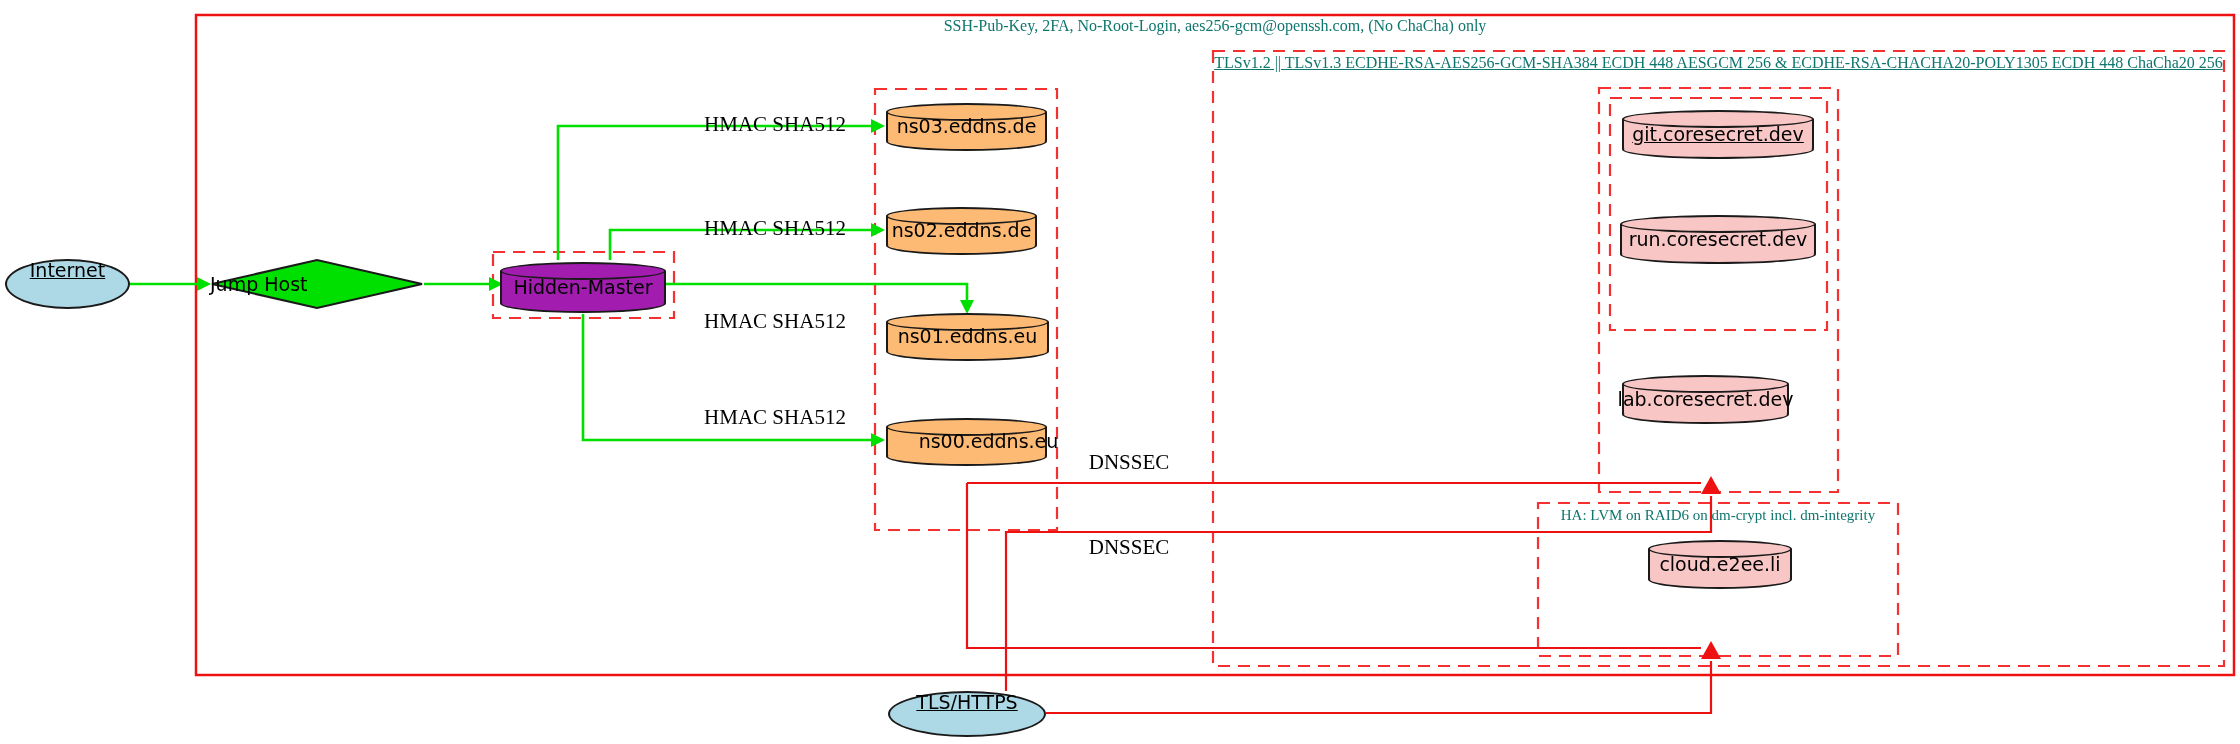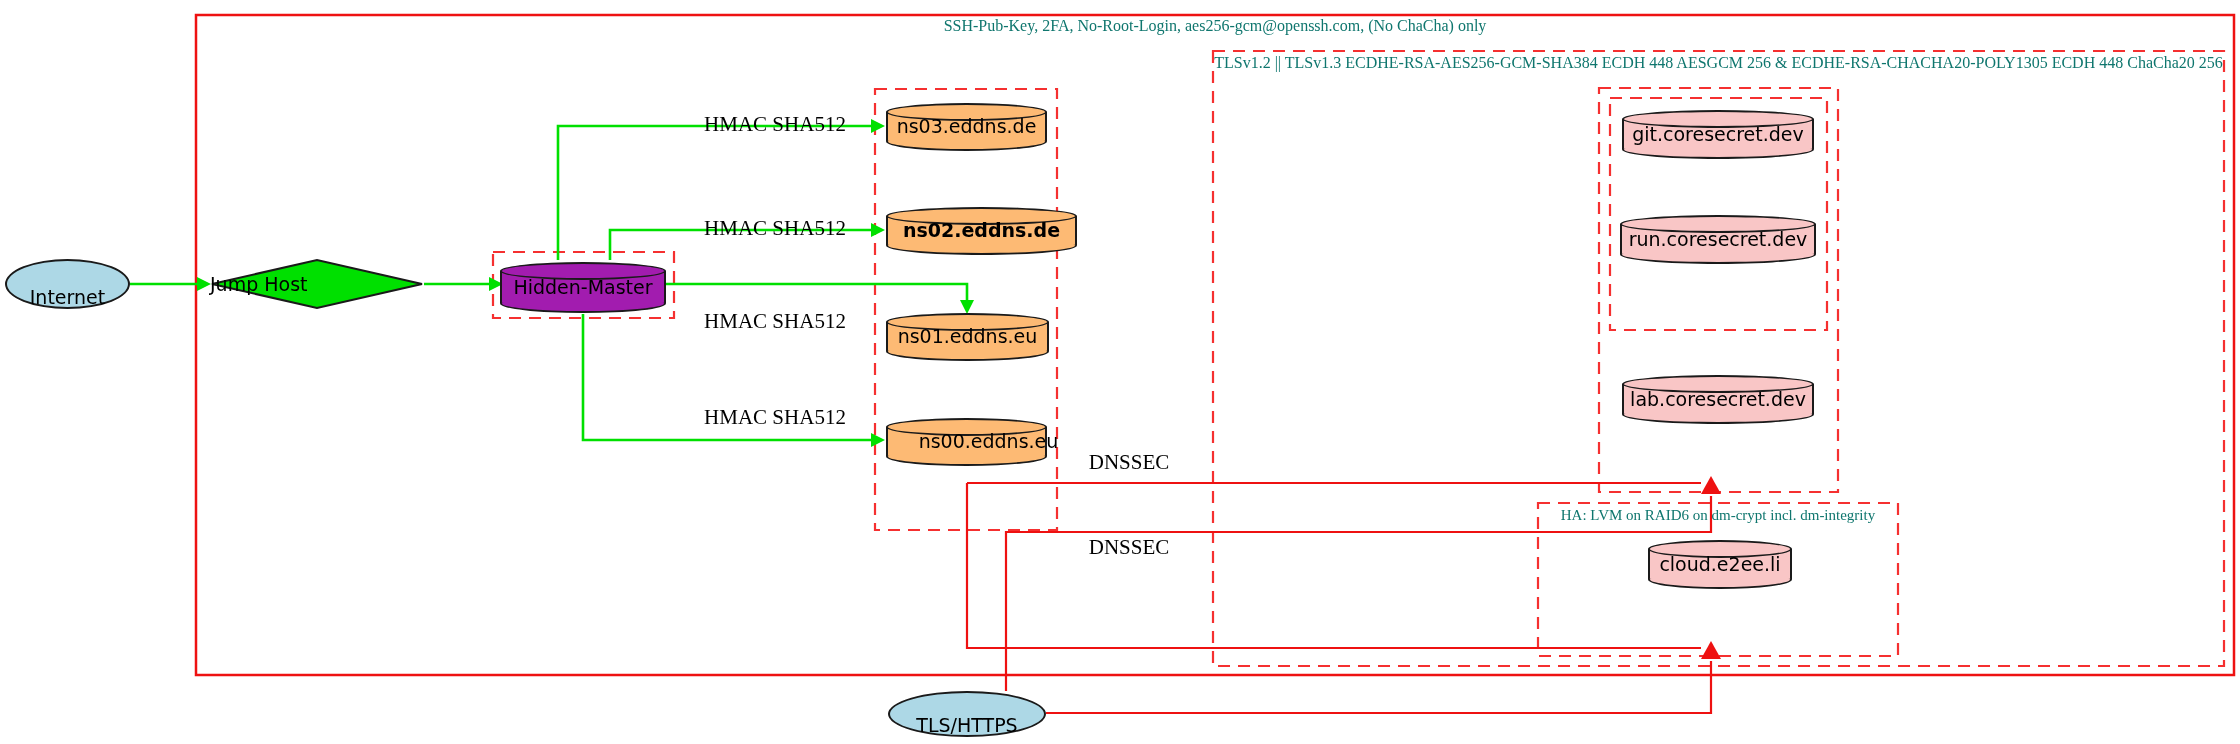--- a/index.html
+++ b/index.html
@@ -4,21 +4,21 @@
 <style>
   html,body{margin:0;padding:0;background:#ffffff;}
   #stage{position:relative;width:2240px;height:744px;background:#ffffff;overflow:hidden;
          font-family:"DejaVu Sans",sans-serif;color:#000;}
   #edges{position:absolute;left:0;top:0;width:2240px;height:744px;}
 
   
   .node-label{position:relative;z-index:2;font-size:19px;line-height:1;white-space:nowrap;}
 
   .ellipse{position:absolute;border:2px solid #1a1a1a;border-radius:50%;
-           display:flex;align-items:flex-end;justify-content:center;background:#add8e6;box-sizing:border-box;}
+           display:flex;align-items:flex-start;justify-content:center;background:#add8e6;box-sizing:border-box;text-decoration:underline;}
 
   .diamond{position:absolute;display:flex;align-items:center;justify-content:flex-start;}
   .diamond svg{position:absolute;left:0;top:0;}
 
   .cyl{position:absolute;display:flex;align-items:center;justify-content:center;
        border-left:2px solid #1a1a1a;border-right:2px solid #1a1a1a;box-sizing:border-box;}
   .cyl::before{content:"";position:absolute;left:-2px;top:-9px;width:calc(100% + 4px);height:18px;
        border-radius:50%;border:2px solid #1a1a1a;background-color:inherit;box-sizing:border-box;z-index:1;}
   .cyl::after{content:"";position:absolute;left:-2px;bottom:-10px;width:calc(100% + 4px);height:19px;
        border-radius:50%;border:2px solid #1a1a1a;background-color:inherit;box-sizing:border-box;
@@ -71,21 +71,21 @@
       <path d="M1006,691 V532 H1711 V496"></path>
       <path d="M1046,713 H1711 V661"></path>
     </g>
     <g fill="#ee1111" stroke="none">
       <polygon points="1701,494 1711,476 1721,494"></polygon>
       <polygon points="1701,659 1711,641 1721,659"></polygon>
     </g>
   </svg>
 
   <div class="cluster-label" style="left:196px;top:17px;width:2038px;font-size:16px;">SSH-Pub-Key, 2FA, No-Root-Login, aes256-gcm@openssh.com, (No ChaCha) only</div>
-  <div class="cluster-label" style="left:1213px;top:54px;width:1011px;font-size:16px;">TLSv1.2 || TLSv1.3 ECDHE-RSA-AES256-GCM-SHA384 ECDH 448 AESGCM 256 &amp; ECDHE-RSA-CHACHA20-POLY1305 ECDH 448 ChaCha20 256</div>
+  <div class="cluster-label" style="left:1213px;top:54px;width:1011px;font-size:16px;text-decoration:underline;">TLSv1.2 || TLSv1.3 ECDHE-RSA-AES256-GCM-SHA384 ECDH 448 AESGCM 256 &amp; ECDHE-RSA-CHACHA20-POLY1305 ECDH 448 ChaCha20 256</div>
   <div class="cluster-label" style="left:1538px;top:507px;width:360px;font-size:15px;">HA: LVM on RAID6 on dm-crypt incl. dm-integrity</div>
 
   <div class="edge-label" style="left:690px;top:112px;width:170px;">HMAC SHA512</div>
   <div class="edge-label" style="left:690px;top:216px;width:170px;">HMAC SHA512</div>
   <div class="edge-label" style="left:690px;top:309px;width:170px;">HMAC SHA512</div>
   <div class="edge-label" style="left:690px;top:405px;width:170px;">HMAC SHA512</div>
   <div class="edge-label" style="left:1073px;top:450px;width:112px;">DNSSEC</div>
   <div class="edge-label" style="left:1073px;top:535px;width:112px;">DNSSEC</div>
 
   <div class="ellipse" style="left:5px;top:259px;width:125px;height:50px;">
@@ -99,37 +99,37 @@
     <span class="node-label">Jump Host</span>
   </div>
 
   <div class="cyl fill-lavender" style="left:500px;top:271px;width:166px;height:32px;">
     <span class="node-label">Hidden-Master</span>
   </div>
 
   <div class="cyl fill-yellow" style="left:886px;top:112px;width:161px;height:29px;">
     <span class="node-label">ns03.eddns.de</span>
   </div>
-  <div class="cyl fill-yellow" style="left:886px;top:216px;width:191px;height:29px;font-weight:bold;">
+  <div class="cyl fill-yellow" style="left:886px;top:216px;width:151px;height:29px;">
     <span class="node-label">ns02.eddns.de</span>
   </div>
   <div class="cyl fill-yellow" style="left:886px;top:322px;width:163px;height:29px;">
     <span class="node-label">ns01.eddns.eu</span>
   </div>
   <div class="cyl fill-yellow" style="left:886px;top:427px;width:161px;height:29px;padding-left:44px;">
     <span class="node-label">ns00.eddns.eu</span>
   </div>
 
-  <div class="cyl fill-pink" style="left:1622px;top:119px;width:192px;height:30px;">
+  <div class="cyl fill-pink" style="left:1622px;top:119px;width:192px;height:30px;text-decoration:underline;">
     <span class="node-label">git.coresecret.dev</span>
   </div>
   <div class="cyl fill-pink" style="left:1620px;top:224px;width:196px;height:30px;">
     <span class="node-label">run.coresecret.dev</span>
   </div>
-  <div class="cyl fill-pink" style="left:1622px;top:384px;width:192px;height:30px;">
+  <div class="cyl fill-pink" style="left:1622px;top:384px;width:167px;height:30px;">
     <span class="node-label">lab.coresecret.dev</span>
   </div>
   <div class="cyl fill-pink" style="left:1648px;top:549px;width:144px;height:30px;">
     <span class="node-label">cloud.e2ee.li</span>
   </div>
 
   <div class="ellipse" style="left:888px;top:691px;width:158px;height:46px;">
     <span class="node-label">TLS/HTTPS</span>
   </div>
 

